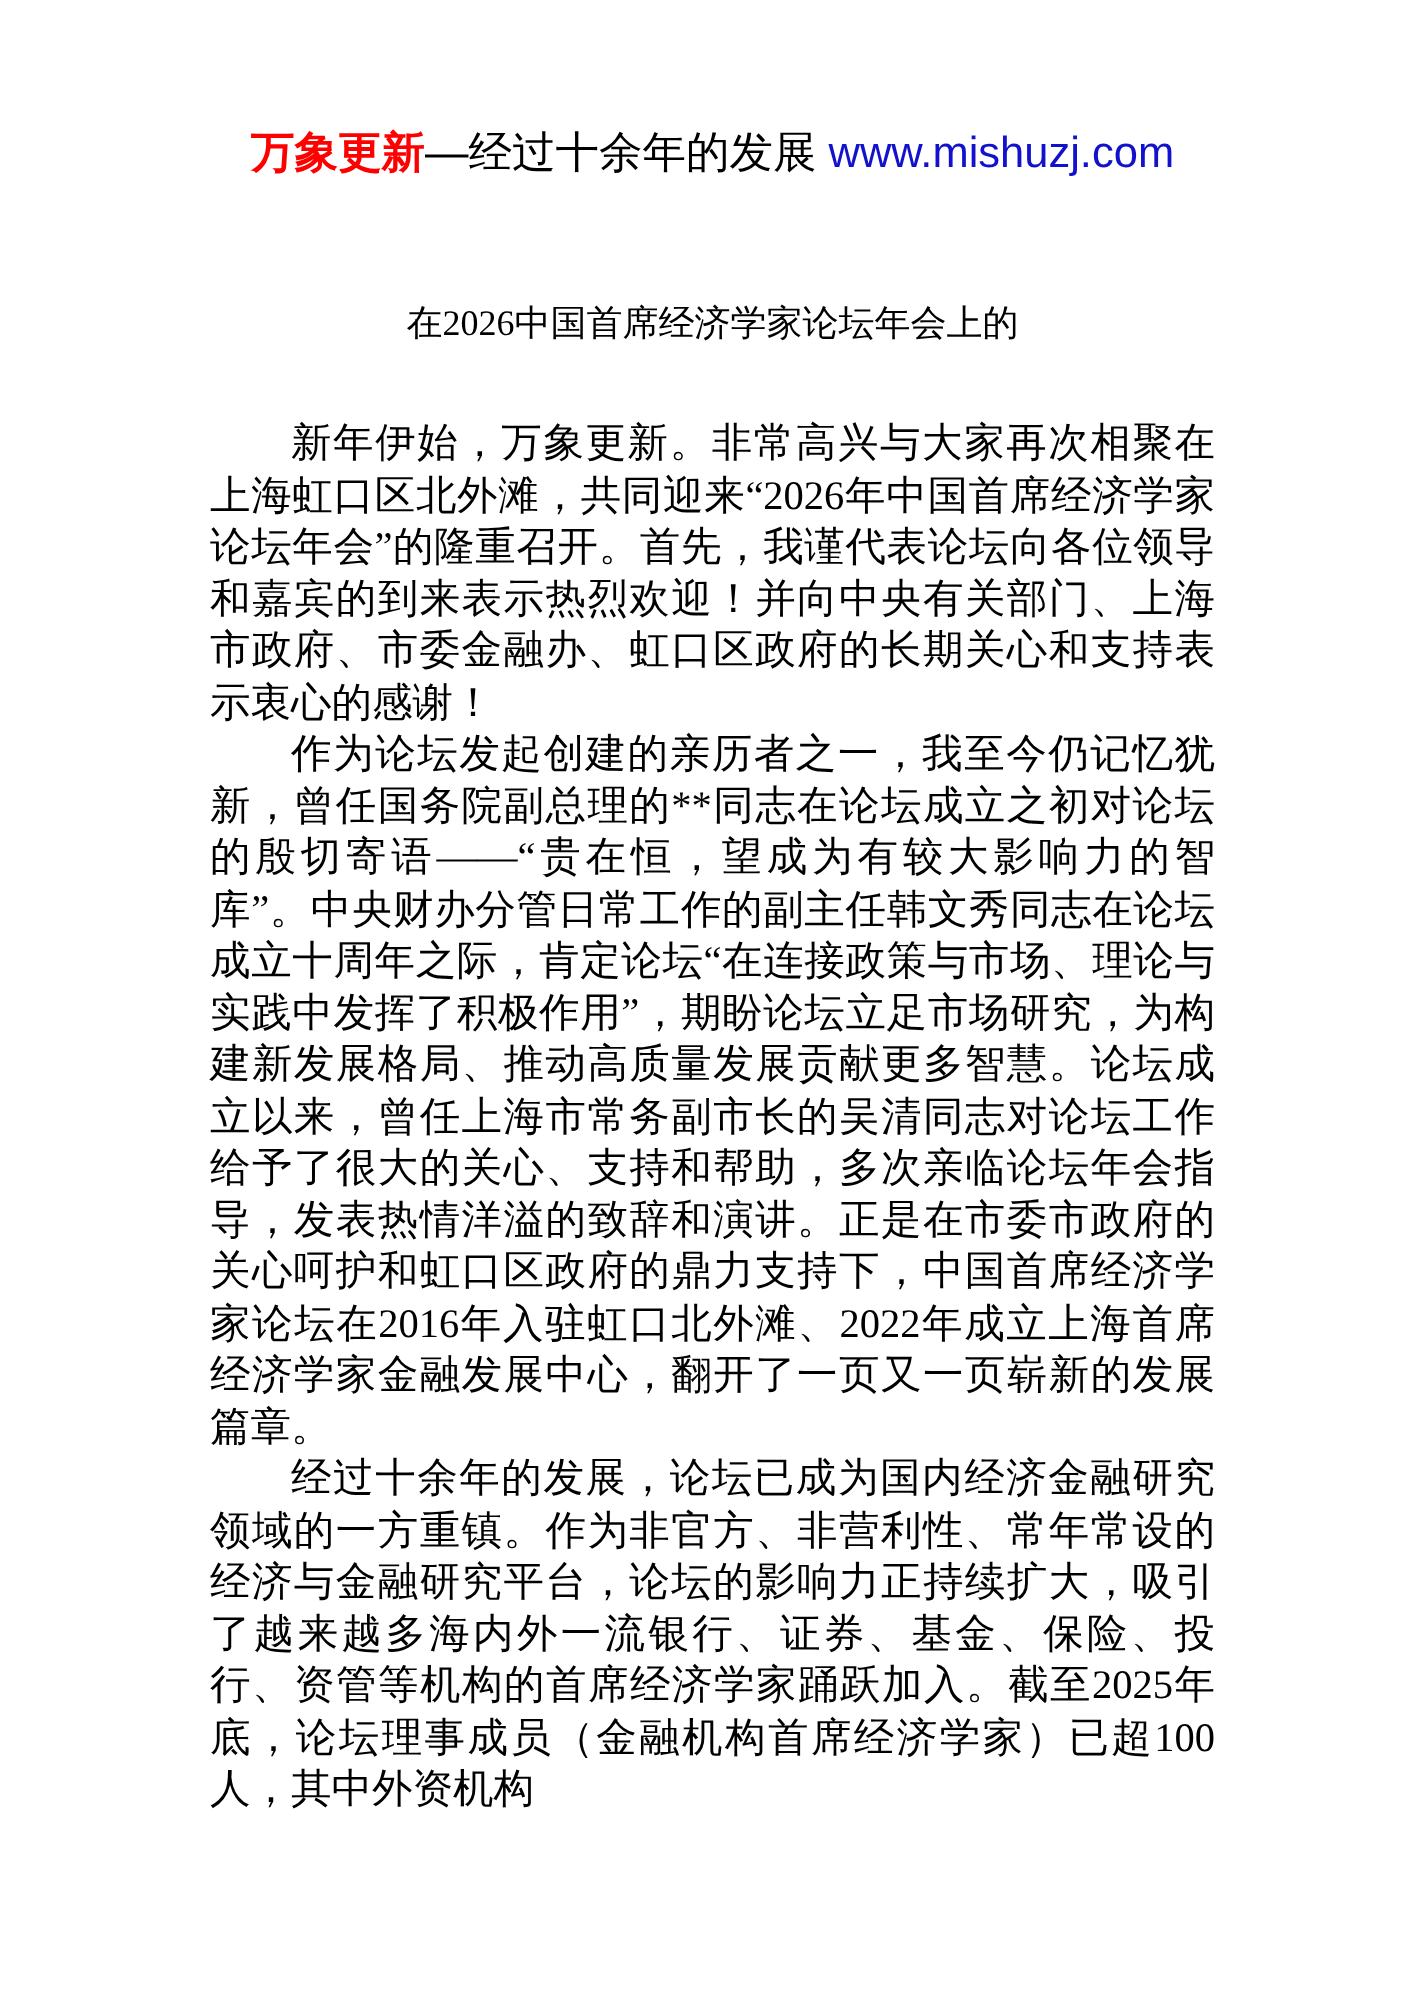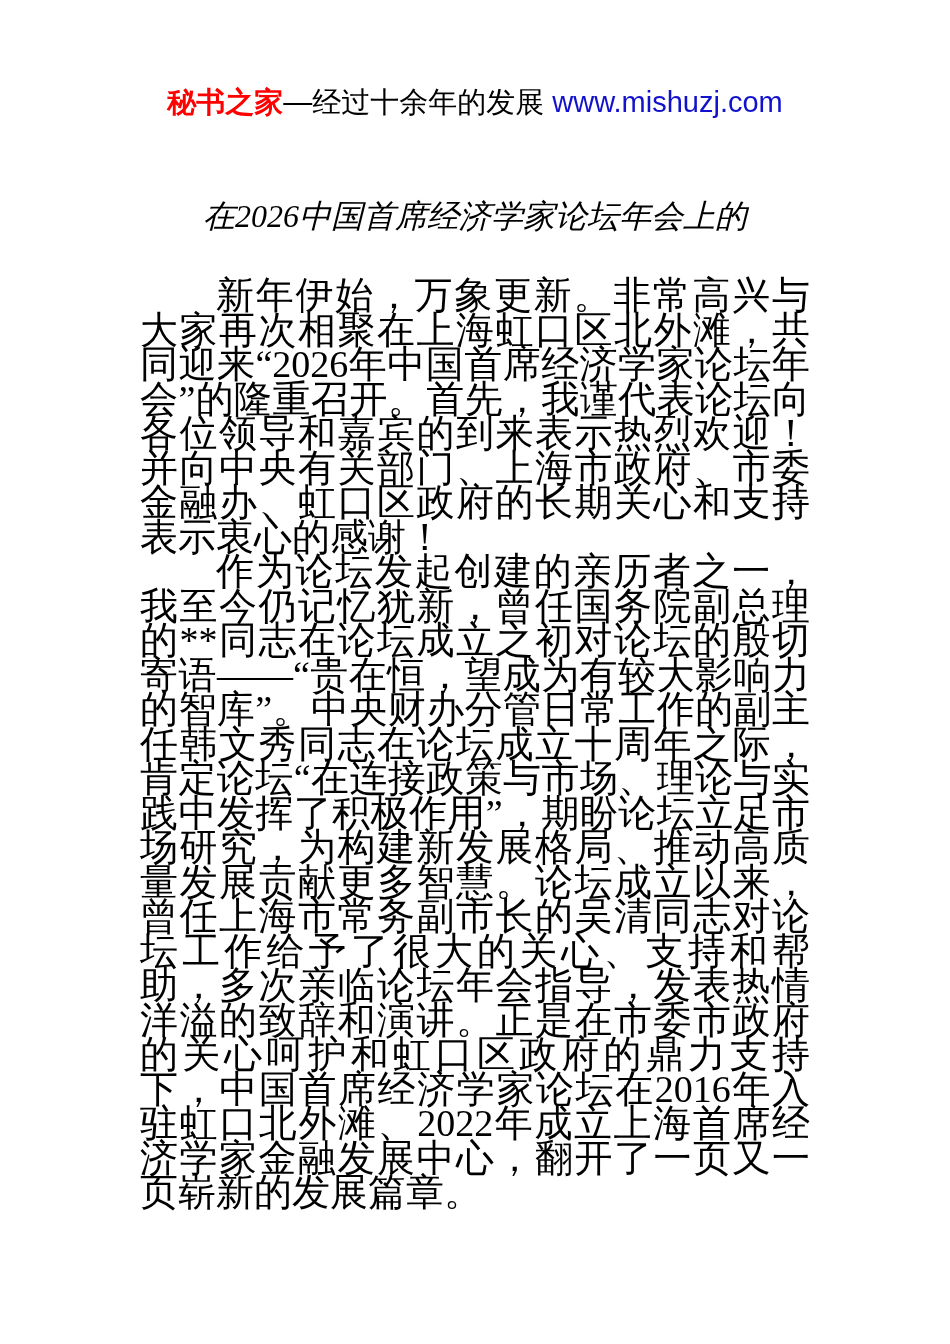--- a/index.html
+++ b/index.html
@@ -36,53 +36,53 @@
     color:var(--link_blue, #1212cc);
     text-decoration:none;
     cursor:pointer;
   }
 
   .doc-title {
     margin-top:62px;
     text-align:center;
     font-family:"Liberation Serif","DejaVu Serif",serif;
     font-weight:400;
-    font-size:32px;
+    font-size:24px;
     line-height:72px;
     color:var(--text_black, #000000);
-    font-style:italic;
   }
   .doc-title .title-line { display:block; }
 
   .doc-body {
     margin-top:26px;
     padding:0 140px;
-    font-size:38px;
+    font-size:27px;
     line-height:34.5px;
     text-align:justify;
     text-justify:inter-ideograph;
     color:var(--text_black, #000000);
   }
   .doc-body p {
     margin:0;
     text-indent:2em;
     word-break:break-all;
   }
 </style>
 </head>
 <body>
 
 <div class="page">
 
   <div class="site-header">
-    <span class="brand">秘书之家</span><span class="tagline">—经过十余年的发展 </span><span class="url">www.mishuzj.com</span>
+    <span class="brand">万象更新</span><span class="tagline">—经过十余年的发展 </span><span class="url">www.mishuzj.com</span>
   </div>
 
   <h1 class="doc-title">
     <span class="title-line">在2026中国首席经济学家论坛年会上的</span>
   </h1>
 
   <div class="doc-body">
     <p>新年伊始，万象更新。非常高兴与大家再次相聚在上海虹口区北外滩，共同迎来“2026年中国首席经济学家论坛年会”的隆重召开。首先，我谨代表论坛向各位领导和嘉宾的到来表示热烈欢迎！并向中央有关部门、上海市政府、市委金融办、虹口区政府的长期关心和支持表示衷心的感谢！</p>
     <p>作为论坛发起创建的亲历者之一，我至今仍记忆犹新，曾任国务院副总理的**同志在论坛成立之初对论坛的殷切寄语——“贵在恒，望成为有较大影响力的智库”。中央财办分管日常工作的副主任韩文秀同志在论坛成立十周年之际，肯定论坛“在连接政策与市场、理论与实践中发挥了积极作用”，期盼论坛立足市场研究，为构建新发展格局、推动高质量发展贡献更多智慧。论坛成立以来，曾任上海市常务副市长的吴清同志对论坛工作给予了很大的关心、支持和帮助，多次亲临论坛年会指导，发表热情洋溢的致辞和演讲。正是在市委市政府的关心呵护和虹口区政府的鼎力支持下，中国首席经济学家论坛在2016年入驻虹口北外滩、2022年成立上海首席经济学家金融发展中心，翻开了一页又一页崭新的发展篇章。</p>
+    <p>经过十余年的发展，论坛已成为国内经济金融研究领域的一方重镇。作为非官方、非营利性、常年常设的经济与金融研究平台，论坛的影响力正持续扩大，吸引了越来越多海内外一流银行、证券、基金、保险、投行、资管等机构的首席经济学家踊跃加入。截至2025年底，论坛理事成员（金融机构首席经济学家）已超100人，其中外资机构</p>
   </div>
 
 </div>
 
 </body></html>

